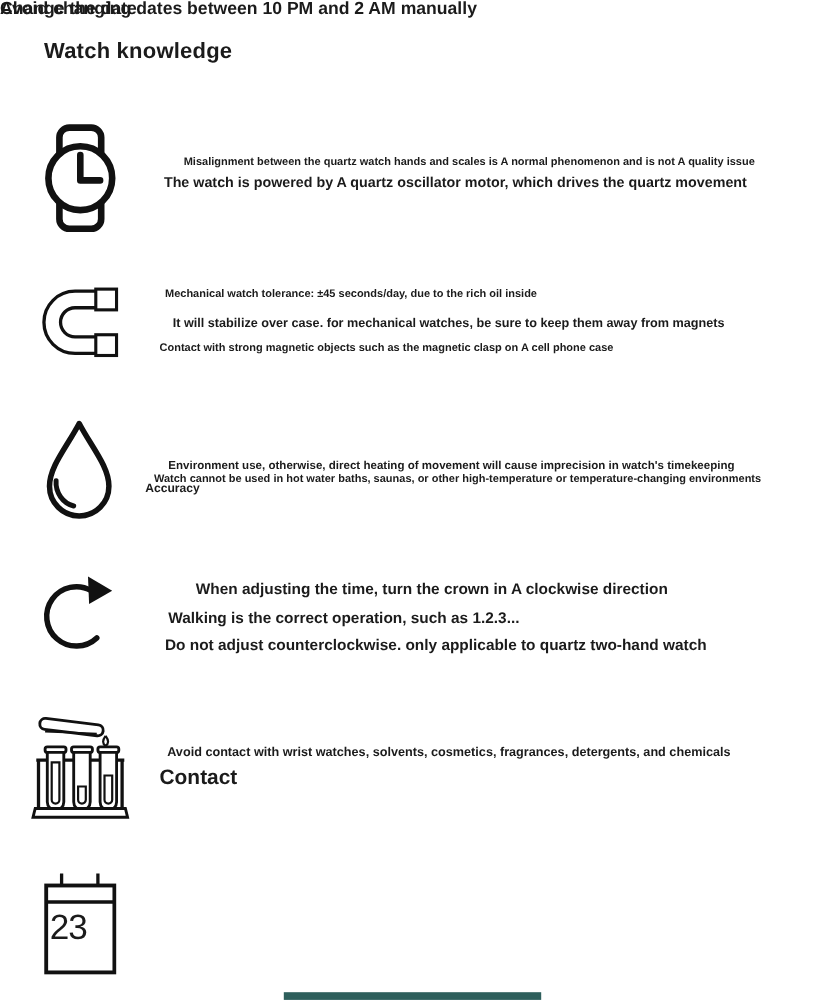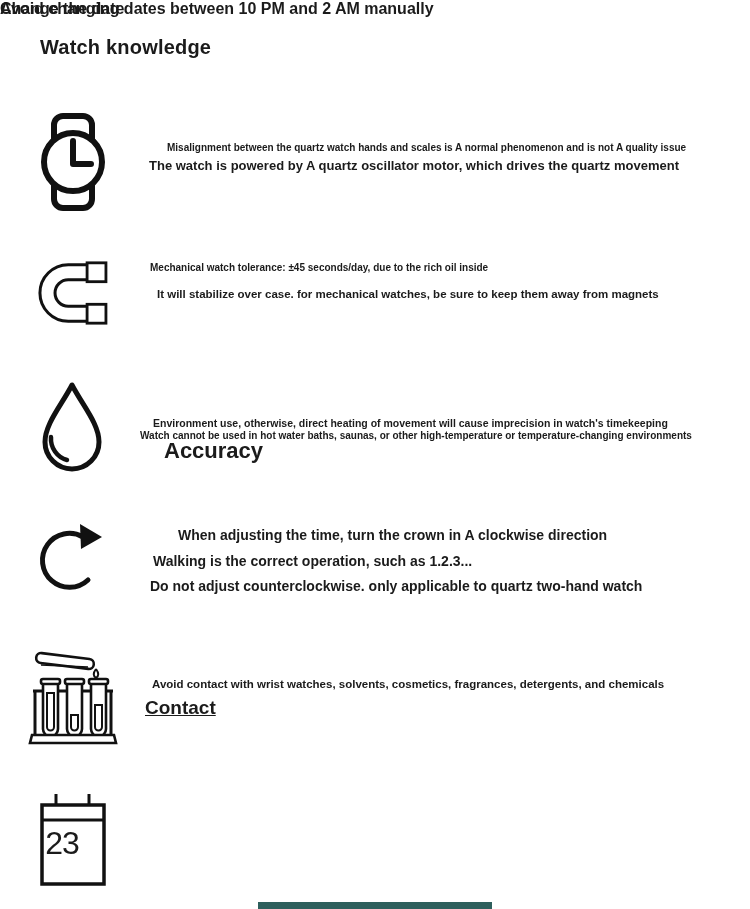--- a/index.html
+++ b/index.html
@@ -18,30 +18,30 @@
   .s1l2{left:149px;top:158px;font-size:13px;}
   
   .ic-magnet{left:32px;top:260px;width:80px;height:66px;}
   .s2l1{left:150px;top:262px;font-size:10px;}
   .s2l2{left:157px;top:288px;font-size:11.5px;}
   .s2l3{left:145px;top:311px;font-size:10px;}
   
   .ic-drop{left:37px;top:380px;width:70px;height:94px;}
   .s3l1{left:140px;top:393px;font-size:10px;margin-top:37px;}
   .s3l2{left:153px;top:417px;font-size:10.5px;}
-  .s3l3{left:164px;top:438px;font-size:22px;}
+  .s3l3{left:132px;top:438px;font-size:11px;}
   
   .ic-arrow{left:36px;top:520px;width:74px;height:76px;}
   .s4l1{left:178px;top:527px;font-size:14px;}
   .s4l2{left:153px;top:553px;font-size:14px;}
   .s4l3{left:150px;top:578px;font-size:14px;}
   
   .ic-tubes{left:28px;top:643px;width:90px;height:106px;}
   .s5l1{left:152px;top:678px;font-size:11.5px;}
-  .s5l2{left:145px;top:697px;font-size:19px;text-decoration:underline;}
+  .s5l2{left:145px;top:697px;font-size:19px;}
   
   .ic-cal{left:40px;top:793px;width:66px;height:94px;}
   .cal-day{
     position:absolute;left:40px;top:825px;width:44px;text-align:center;
     font-size:32px;font-weight:500;color:#1b1b1b;letter-spacing:-1px;
   }
   .bottom-bar{
     position:absolute;left:258px;top:902px;width:234px;height:7px;background:#2e5f5c;
   }
   svg{display:block;}
@@ -65,20 +65,21 @@
 
   <div class="icon ic-magnet">
     <svg width="80" height="66" viewBox="0 0 84 70" xmlns="http://www.w3.org/2000/svg">
       <path d="M62 5 L38 5 A30 30 0 0 0 38 65 L62 65 L62 49 L38 49 A14 14 0 0 1 38 21 L62 21 Z" fill="#fff" stroke="#111" stroke-width="3.2" stroke-linejoin="miter"></path>
       <rect x="58" y="3" width="20" height="20" fill="#fff" stroke="#111" stroke-width="3"></rect>
       <rect x="58" y="47" width="20" height="20" fill="#fff" stroke="#111" stroke-width="3"></rect>
     </svg>
   </div>
   <div class="t s2l1">Mechanical watch tolerance: ±45 seconds/day, due to the rich oil inside</div>
   <div class="t s2l2">It will stabilize over case. for mechanical watches, be sure to keep them away from magnets</div>
+  <div class="t s2l3">Contact with strong magnetic objects such as the magnetic clasp on A cell phone case</div>
 
   <div class="icon ic-drop">
     <svg width="70" height="94" viewBox="0 0 70 94" xmlns="http://www.w3.org/2000/svg">
       <path d="M35 5 C24 26 8 44 8 62 A27 27 0 0 0 62 62 C62 44 46 26 35 5 Z" fill="none" stroke="#111" stroke-width="5" stroke-linejoin="round"></path>
       <path d="M14 57 A21 22 0 0 0 30 80" fill="none" stroke="#111" stroke-width="4.5" stroke-linecap="round"></path>
     </svg>
   </div>
   <div class="t s3l1">Watch cannot be used in hot water baths, saunas, or other high-temperature or temperature-changing environments</div>
   <div class="t s3l2">Environment use, otherwise, direct heating of movement will cause imprecision in watch's timekeeping</div>
   <div class="t s3l3">Accuracy</div>

